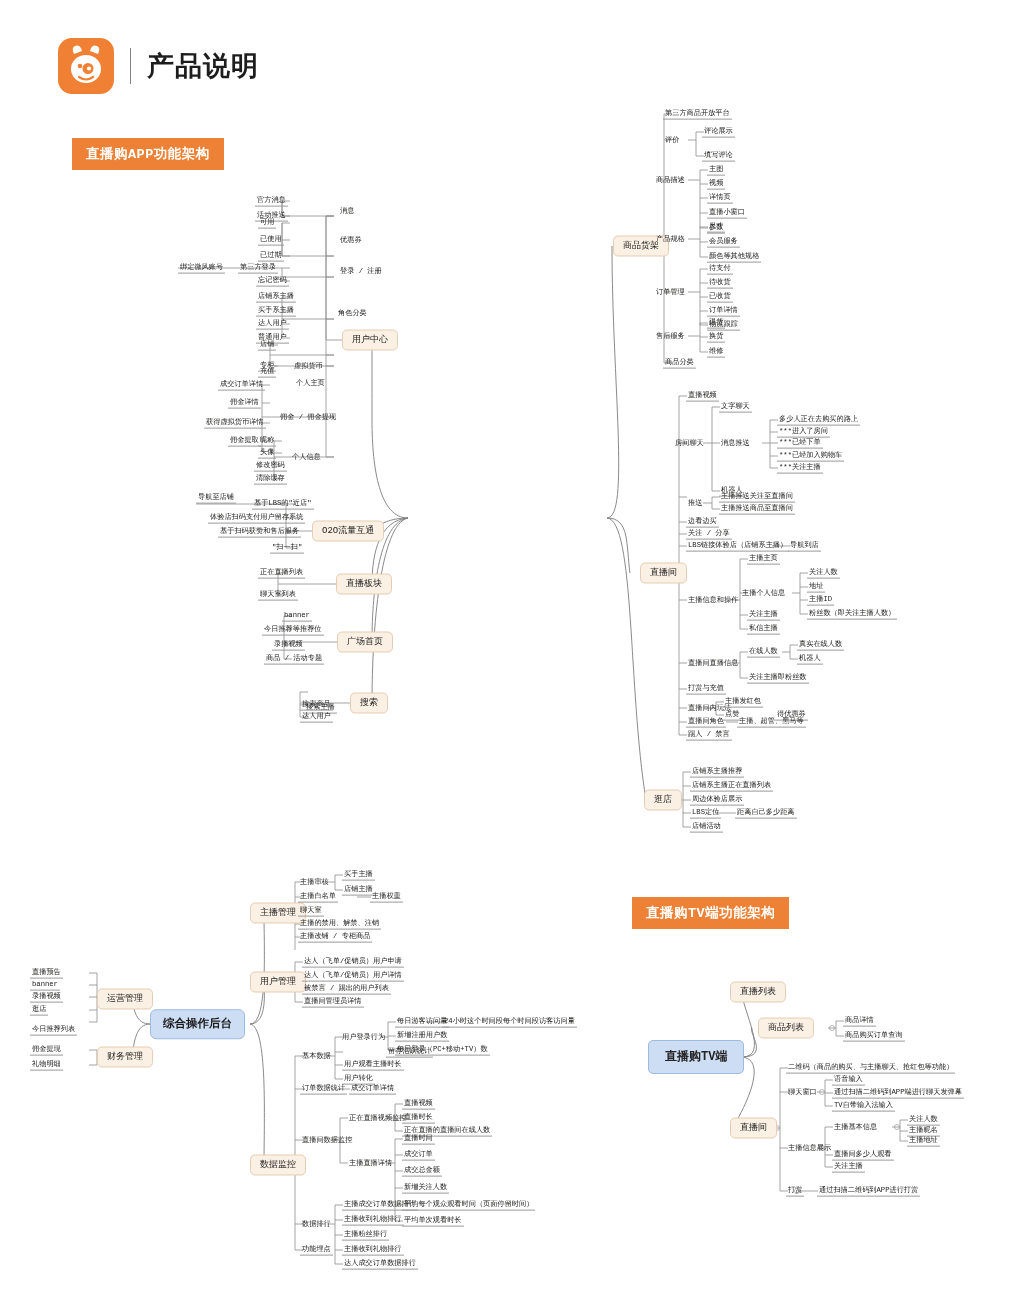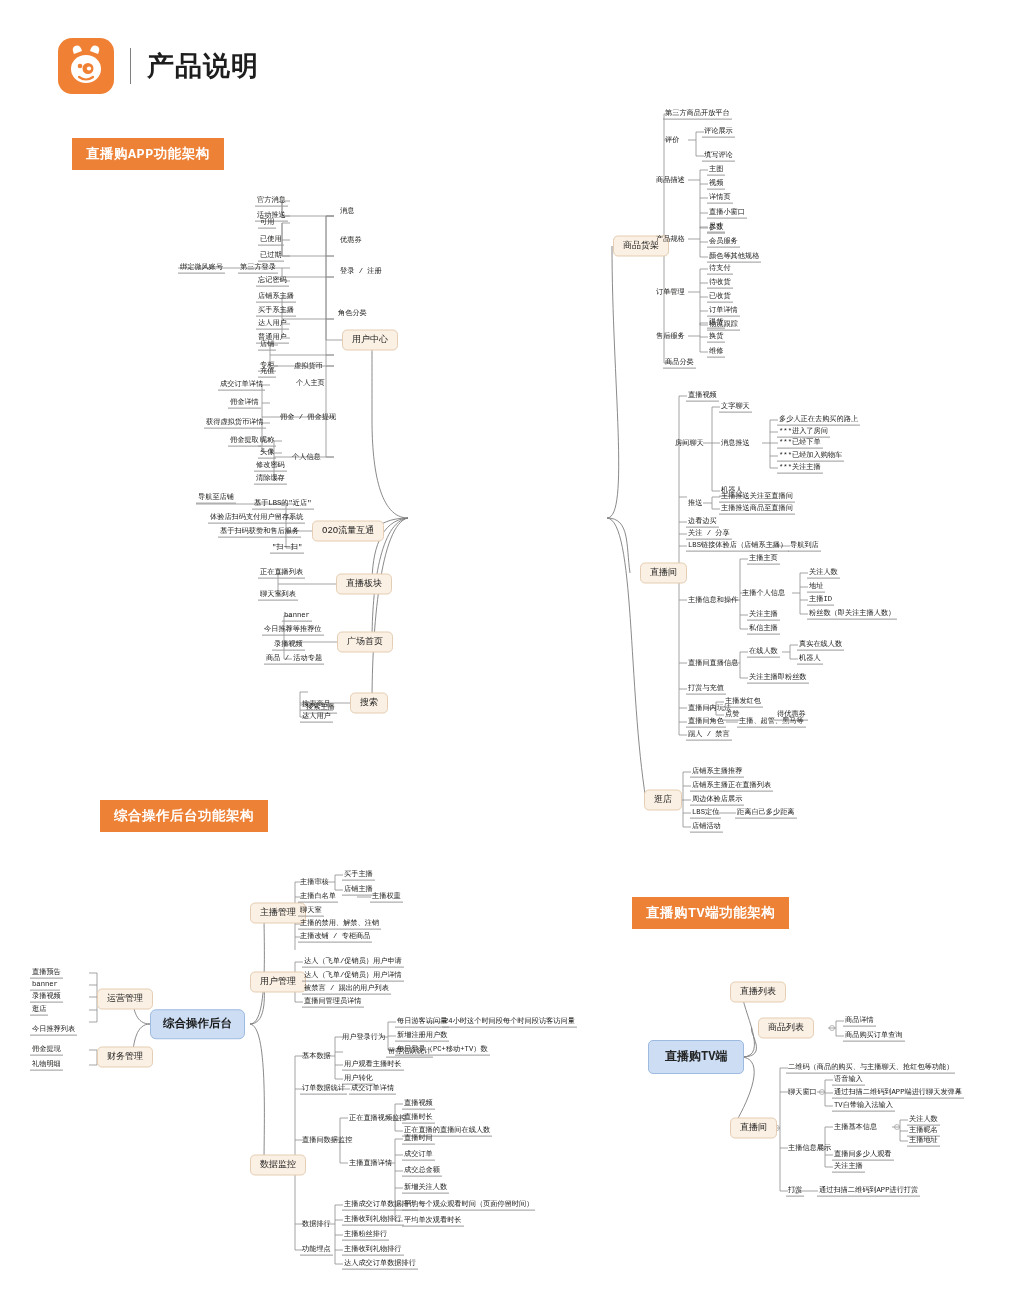--- a/index.html
+++ b/index.html
@@ -136,21 +136,20 @@
         <path d="M30 25 a5.5 5.5 0 1 1 0 11 a5.5 5.5 0 1 1 0 -11" fill="#f08033"></path>
         <circle cx="31" cy="30.5" r="2.1" fill="#fff"></circle>
         <path d="M21 39 q7 5 14 0" stroke="#f08033" stroke-width="2.2" fill="none" stroke-linecap="round"></path>
       </svg>
     </div>
     <div class="hdiv"></div>
     <div class="htitle">产品说明</div>
   </div>
 
   <div class="sect" id="sect-app">直播购APP功能架构</div>
-  <div class="sect" id="sect-admin">综合操作后台功能架构</div>
   <div class="sect" id="sect-tv">直播购TV端功能架构</div>
 
   <svg class="links">
 
     <path class="thick" d="M408 518 C 380 518, 372 470, 372 420 C 372 380, 372 360, 372 340"></path>
     <path class="thick" d="M408 518 C 390 518, 380 524, 372 530"></path>
     <path class="thick" d="M408 518 C 380 520, 372 552, 372 584"></path>
     <path class="thick" d="M408 518 C 380 522, 372 588, 372 642"></path>
     <path class="thick" d="M408 518 C 380 524, 372 630, 372 703"></path>
     <path class="thick" d="M607 518 C 630 518, 612 380, 612 246"></path>

